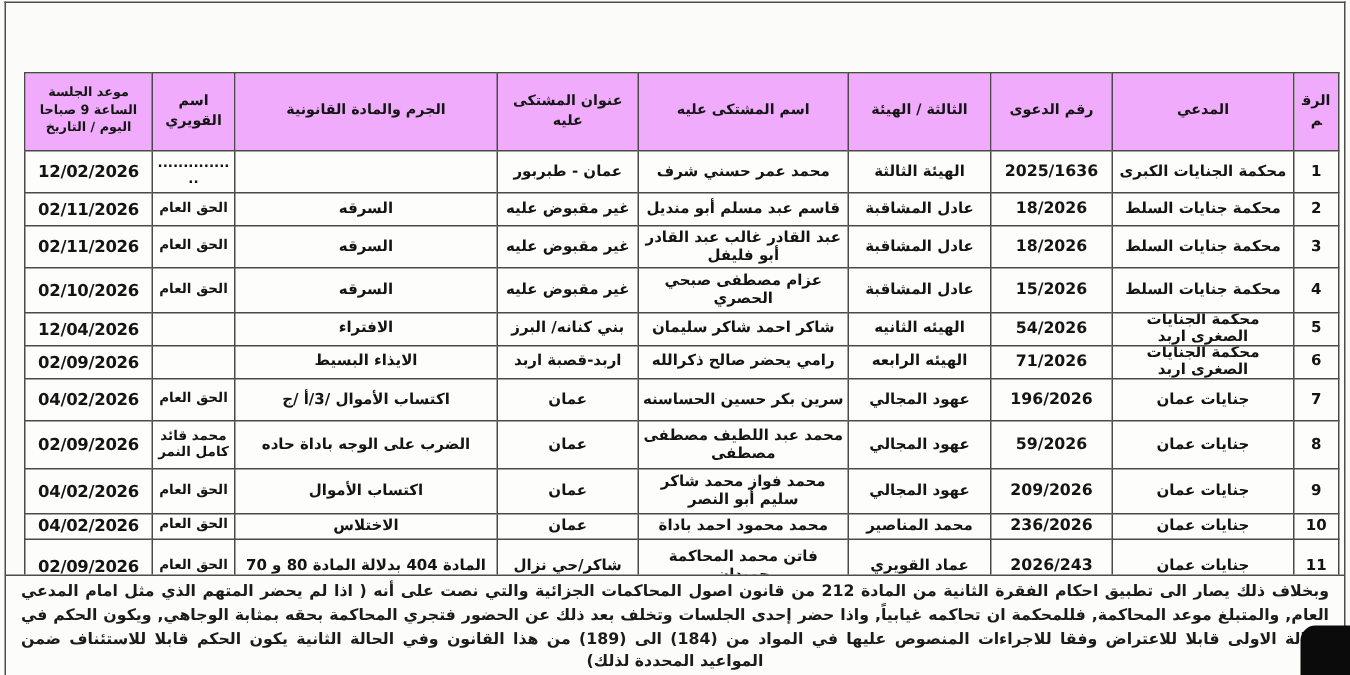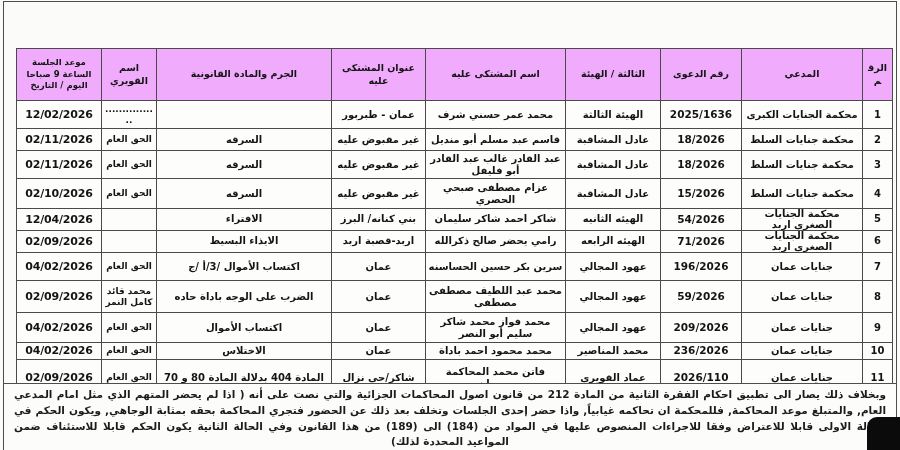--- a/index.html
+++ b/index.html
@@ -213,21 +213,21 @@
           <td>محمد المناصير</td>
           <td>محمد محمود احمد باداة</td>
           <td>عمان</td>
           <td>الاختلاس</td>
           <td>الحق العام</td>
           <td>04/02/2026</td>
         </tr>
         <tr>
           <td>11</td>
           <td>جنايات عمان</td>
-          <td>2026/110</td>
+          <td>2026/243</td>
           <td>عماد القويري</td>
           <td>فاتن محمد المحاكمة حميدان</td>
           <td>شاكر/حي نزال</td>
           <td>المادة 404 بدلالة المادة 80 و 70</td>
           <td>الحق العام</td>
           <td>02/09/2026</td>
         </tr>
       </tbody>
   </table>
 

